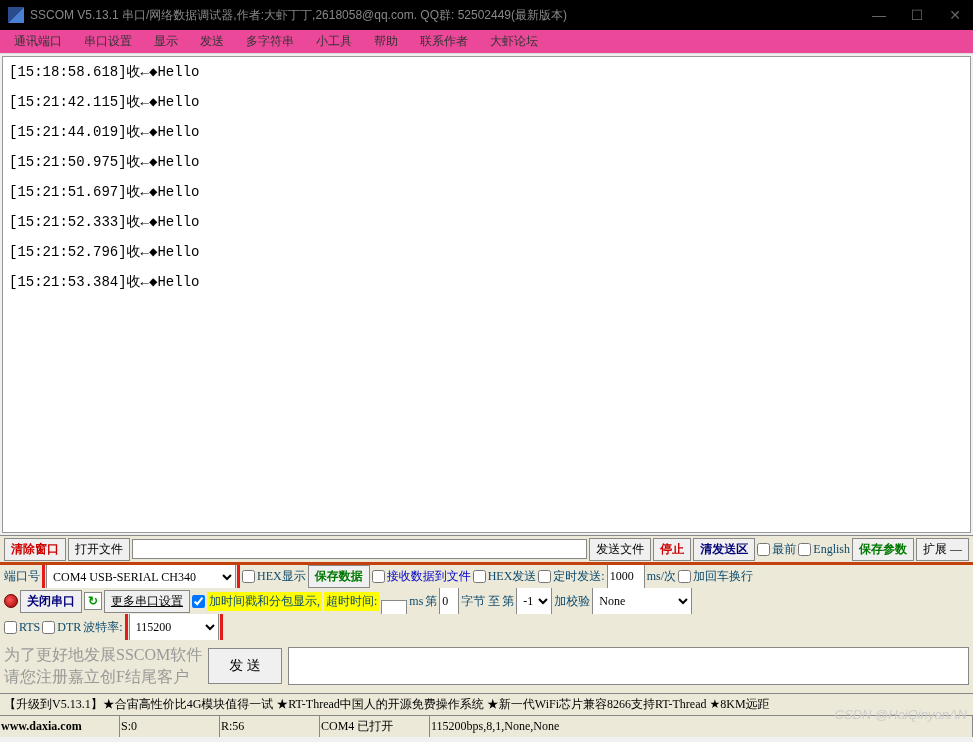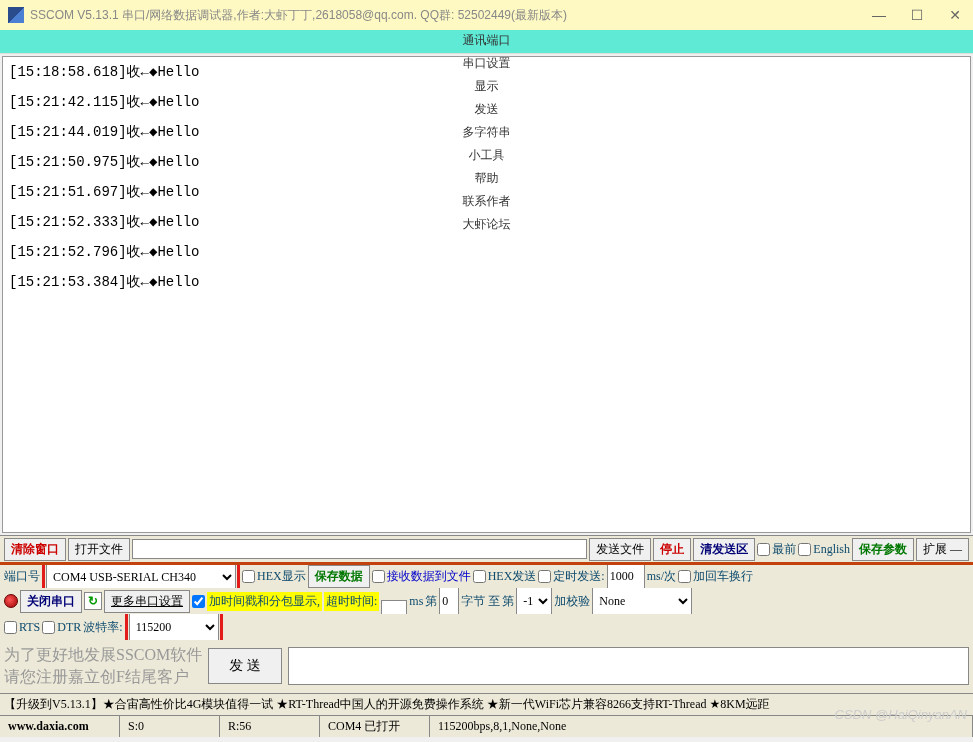--- a/index.html
+++ b/index.html
@@ -1,41 +1,41 @@
 <!DOCTYPE html>
 <html><head>
 <meta charset="utf-8">
 <style>
 * { box-sizing: border-box; margin: 0; padding: 0; }
 body { font-family: "Microsoft YaHei", SimSun, sans-serif; font-size: 12px; background: #f0f0f0; width: 973px; height: 742px; overflow: hidden; position: relative; }
-.titlebar { height: 30px; background: #fef9c3; display: flex; align-items: center; padding: 0 8px; color: #888; }
+.titlebar { height: 30px; background: #000000; display: flex; align-items: center; padding: 0 8px; color: #888; }
 .titlebar .icon { width: 16px; height: 16px; background: linear-gradient(135deg,#2b4c8c 50%,#4a7fd4 50%); margin-right: 6px; }
 .titlebar .title { flex: 1; font-size: 12px; }
 .winbtns { display: flex; gap: 18px; color: #666; font-size: 14px; }
 .winbtns span { cursor: pointer; width: 20px; text-align: center; }
-.menubar { height: 24px; background: #5eead4; display: flex; align-items: center; padding: 0 4px; gap: 2px; border-bottom: 1px solid #ddd; font-family: Liberation Sans, sans-serif; flex-direction: column; }
+.menubar { height: 24px; background: #ec4899; display: flex; align-items: center; padding: 0 4px; gap: 2px; border-bottom: 1px solid #ddd; font-family: Liberation Sans, sans-serif; }
 .menubar span { padding: 2px 10px; cursor: pointer; color: #333; }
 .console { background: #fff; border: 1px solid #999; margin: 2px; height: 477px; padding: 6px; font-family: "Courier New", SimSun, monospace; font-size: 14px; overflow: auto; color: #000; }
 .console .line { margin-bottom: 12px; white-space: nowrap; }
 .bottom { background: #ece9d8; border-top: 1px solid #888; }
 .row { display: flex; align-items: center; height: 26px; padding: 0 4px; gap: 2px; white-space: nowrap; overflow: hidden; font-family: SimSun; }
 .btn { background: #f0f0f0; border: 1px solid #888; padding: 2px 6px; cursor: pointer; font-size: 12px; font-family: SimSun; }
 .btn.red { color: #c00; font-weight: bold; }
 .btn.blue { color: #007; font-weight: bold; }
 .btn.green { color: #070; font-weight: bold; }
 .btn.big { padding: 6px 20px; font-size: 14px; height: 36px; }
 input[type=text], select { border: 1px solid #888; font-size: 12px; padding: 15px 2px; background: #fff; font-family: SimSun; }
 input[type=checkbox] { vertical-align: middle; }
 .lbl { font-size: 12px; color: #0c4a6e; }
 .redbox { border: 3px solid #e41b1b; }
 .yellow { background: #ffff00; padding: 1px 2px; }
 .editarea { flex: 1; border: 1px solid #888; background: #fff; height: 20px; }
 .hr { border-top: 3px solid #c2410c; }
 .statusbar { height: 22px; background: #ece9d8; display: flex; align-items: center; border-top: 1px solid #888; font-family: SimSun; }
-.statusbar > div { border-right: 1px solid #888; padding: 0 8px; height: 100%; display: flex; align-items: center; }
+.statusbar > div { border-right: 1px solid #888; padding: 0 1px; height: 100%; display: flex; align-items: center; }
 .adbar { background: #ece9d8; padding: 2px 4px; font-size: 12px; border-top: 1px solid #888; white-space: nowrap; overflow: hidden; font-family: SimSun; }
 .watermark { position: absolute; right: 6px; bottom: 20px; color: #ccc; font-style: italic; font-size: 13px; }
 .circle { display:inline-block; width:14px; height:14px; border-radius:50%; background: radial-gradient(circle at 40% 40%, #f55, #900); border:1px solid #600; vertical-align:middle; }
 .refresh { display:inline-block; width:18px; height:18px; border:1px solid #888; background:#fff; text-align:center; line-height:16px; color:#090; font-weight:bold; cursor:pointer; }
 .sendwrap { display:flex; align-items:center; background:#ece9d8; padding:4px; gap:6px; }
 .graytext { color:#999; font-size:16px; line-height:1.4; font-family: SimSun; }
 </style>
 </head>
 <body>
 

